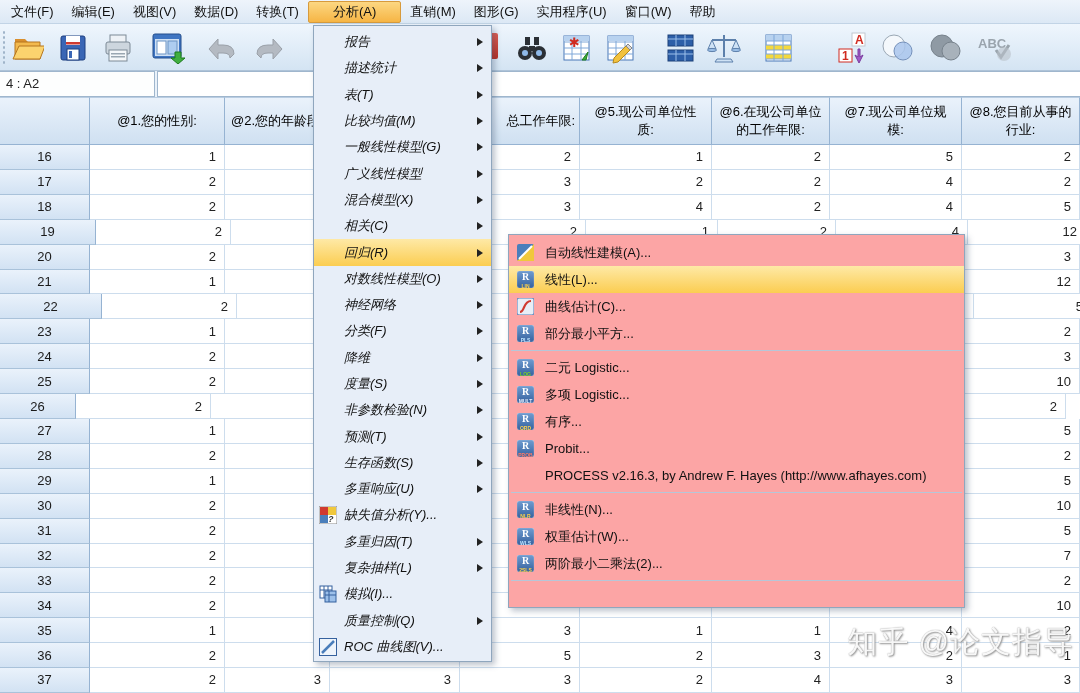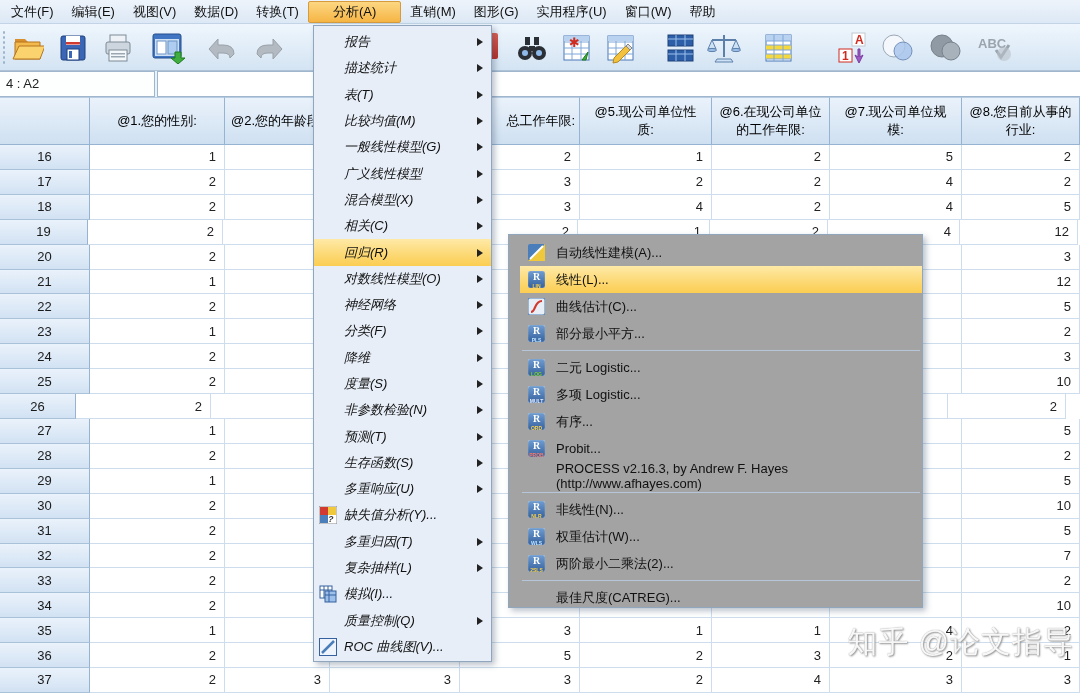--- a/index.html
+++ b/index.html
@@ -45,23 +45,23 @@
   #menu-panel { position:absolute; left:313px; top:25px; width:179px; height:637px;
     background:#e7eef8; border:1px solid #8fa6bd; box-shadow:3px 3px 6px rgba(60,80,110,.35);
     padding-top:3px; z-index:10; }
   .mitem { height:26.3px; display:flex; align-items:center; position:relative; padding-left:30px; color:#111; cursor:default;font-style:italic; }
   .mitem .micon { position:absolute; left:5px; top:4px; width:18px; height:18px; display:flex; align-items:center; justify-content:center; }
   .mitem .arrow { position:absolute; right:8px; width:0; height:0; border-left:6px solid #222;
     border-top:4px solid transparent; border-bottom:4px solid transparent; }
   .mitem.hl { background:linear-gradient(#fee9a6,#fbcd51); }
 
   
-  #submenu-panel { position:absolute; left:508px; top:234px; width:415px; height:374px;
-    background:#a3a3a3; border:1px solid #8fa6bd; box-shadow:3px 3px 6px rgba(60,80,110,.35);
-    padding-top:4px; z-index:11;padding-left:11px; }
+  #submenu-panel { position:absolute; left:508px; top:234px; width:457px; height:374px;
+    background:#fca5a5; border:1px solid #8fa6bd; box-shadow:3px 3px 6px rgba(60,80,110,.35);
+    padding-top:4px; z-index:11; }
   .sitem { height:27px; display:flex; align-items:center; position:relative; padding-left:36px; color:#111; cursor:default; }
   .sitem .sicon { position:absolute; left:8px; top:5px; width:17px; height:17px; }
   .sitem.hl { background:linear-gradient(#fee9a6,#fbcd51); }
   .sep { height:1px; background:#b6c6d8; margin:3px 2px; }
 
   
   .rbadge { width:17px; height:17px; border-radius:2px; background:linear-gradient(#6f9cd0,#35619e);
     position:relative; box-shadow:inset 0 0 1px #fff; }
   .rbadge .r { position:absolute; top:0px; left:0; right:0; text-align:center; font-size:10px; font-weight:bold; color:#fff; font-family:"Liberation Serif",serif; }
   .rbadge .sub { position:absolute; bottom:-1px; left:0; right:0; text-align:center; font-size:5px; font-weight:bold; letter-spacing:0; }
@@ -274,21 +274,21 @@
         <div class="dcell" style="width: 135px; flex: 0 0 auto;">2</div>
         <div class="dcell" style="width: 105px; flex: 0 0 auto;"></div>
         <div class="dcell" style="width: 130px; flex: 0 0 auto;"></div>
         <div class="dcell" style="width: 120px; flex: 0 0 auto;">3</div>
         <div class="dcell" style="width: 132px; flex: 0 0 auto;">4</div>
         <div class="dcell" style="width: 118px; flex: 0 0 auto;">2</div>
         <div class="dcell" style="width: 132px; flex: 0 0 auto;">4</div>
         <div class="dcell" style="width: 118px; flex: 0 0 auto;">5</div>
       </div>
       <div class="grow">
-        <div class="rownum" style="width: 88px; flex: 0 0 auto;">19</div>
+        <div class="rownum" style="width: 96px; flex: 0 0 auto;">19</div>
         <div class="dcell" style="width: 135px; flex: 0 0 auto;">2</div>
         <div class="dcell" style="width: 105px; flex: 0 0 auto;"></div>
         <div class="dcell" style="width: 130px; flex: 0 0 auto;"></div>
         <div class="dcell" style="width: 120px; flex: 0 0 auto;">2</div>
         <div class="dcell" style="width: 132px; flex: 0 0 auto;">1</div>
         <div class="dcell" style="width: 118px; flex: 0 0 auto;">2</div>
         <div class="dcell" style="width: 132px; flex: 0 0 auto;">4</div>
         <div class="dcell" style="width: 118px; flex: 0 0 auto;">12</div>
       </div>
       <div class="grow">
@@ -307,21 +307,21 @@
         <div class="dcell" style="width: 135px; flex: 0 0 auto;">1</div>
         <div class="dcell" style="width: 105px; flex: 0 0 auto;"></div>
         <div class="dcell" style="width: 130px; flex: 0 0 auto;"></div>
         <div class="dcell" style="width: 120px; flex: 0 0 auto;"></div>
         <div class="dcell" style="width: 132px; flex: 0 0 auto;"></div>
         <div class="dcell" style="width: 118px; flex: 0 0 auto;"></div>
         <div class="dcell" style="width: 132px; flex: 0 0 auto;"></div>
         <div class="dcell" style="width: 118px; flex: 0 0 auto;">12</div>
       </div>
       <div class="grow">
-        <div class="rownum" style="width: 90px; flex: 0 0 auto;">22</div>
+        <div class="rownum" style="width: 102px; flex: 0 0 auto;">22</div>
         <div class="dcell" style="width: 135px; flex: 0 0 auto;">2</div>
         <div class="dcell" style="width: 105px; flex: 0 0 auto;"></div>
         <div class="dcell" style="width: 130px; flex: 0 0 auto;"></div>
         <div class="dcell" style="width: 120px; flex: 0 0 auto;"></div>
         <div class="dcell" style="width: 132px; flex: 0 0 auto;"></div>
         <div class="dcell" style="width: 118px; flex: 0 0 auto;"></div>
         <div class="dcell" style="width: 132px; flex: 0 0 auto;"></div>
         <div class="dcell" style="width: 118px; flex: 0 0 auto;">5</div>
       </div>
       <div class="grow">
@@ -709,18 +709,15 @@
     <div class="sitem">
       <span class="sicon">
         <div class="rbadge">
           <div class="r">R</div>
           <div class="sub" style="color:#ffd24a">2SLS</div>
         </div>
       </span>
       <span>两阶最小二乘法(2)...</span>
     </div>
     <div class="sep"></div>
-    <div class="sitem">
-      <span>最佳尺度(CATREG)...</span>
-    </div>
   </div>
 
 <div id="watermark">知乎 @论文指导</div>
 
 </body></html>

